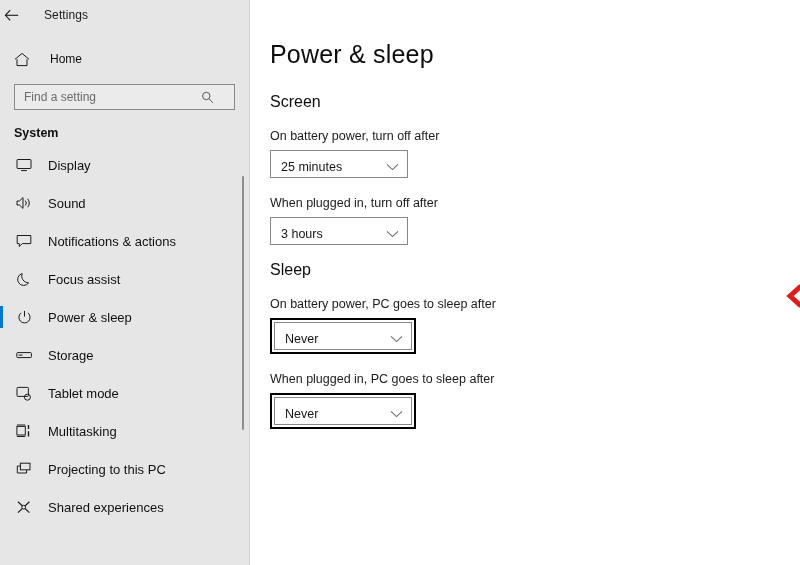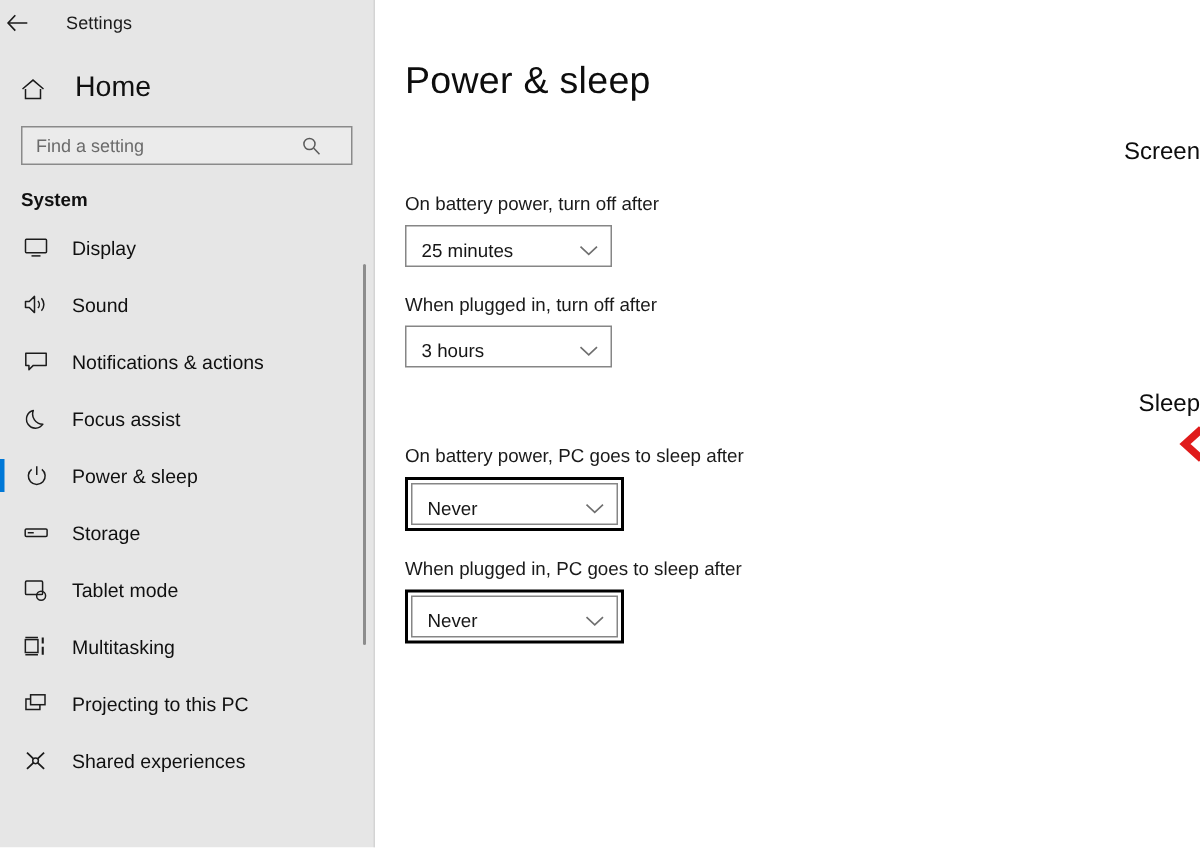--- a/index.html
+++ b/index.html
@@ -67,21 +67,21 @@
   }
   .home-row .ico {
     width: 22px;
     display: flex;
     align-items: center;
     justify-content: flex-start;
     color: #1a1a1a;
   }
   .home-label {
     margin-left: 14px;
-    font-size: 19px;
+    font-size: 12px;
     color: #101010;
   }
 
   .search-wrap {
     margin: 8px 14px 0 14px;
     height: 26px;
     background: #ebebeb;
     border: 1px solid #8a8a8a;
     display: flex;
     align-items: center;
@@ -183,21 +183,20 @@
     font-weight: normal;
     color: #0d0d0d;
     margin: 0 0 0 0;
     letter-spacing: .2px;
   }
   .section-head {
     font-size: 16px;
     color: #0d0d0d;
     margin: 24px 0 0 0;
     font-weight: normal;
-    text-align: right;
   }
   .field {
     margin-top: 18px;
   }
   .field-label {
     font-size: 12.5px;
     color: #1a1a1a;
     margin-bottom: 7px;
   }
   .combo {

